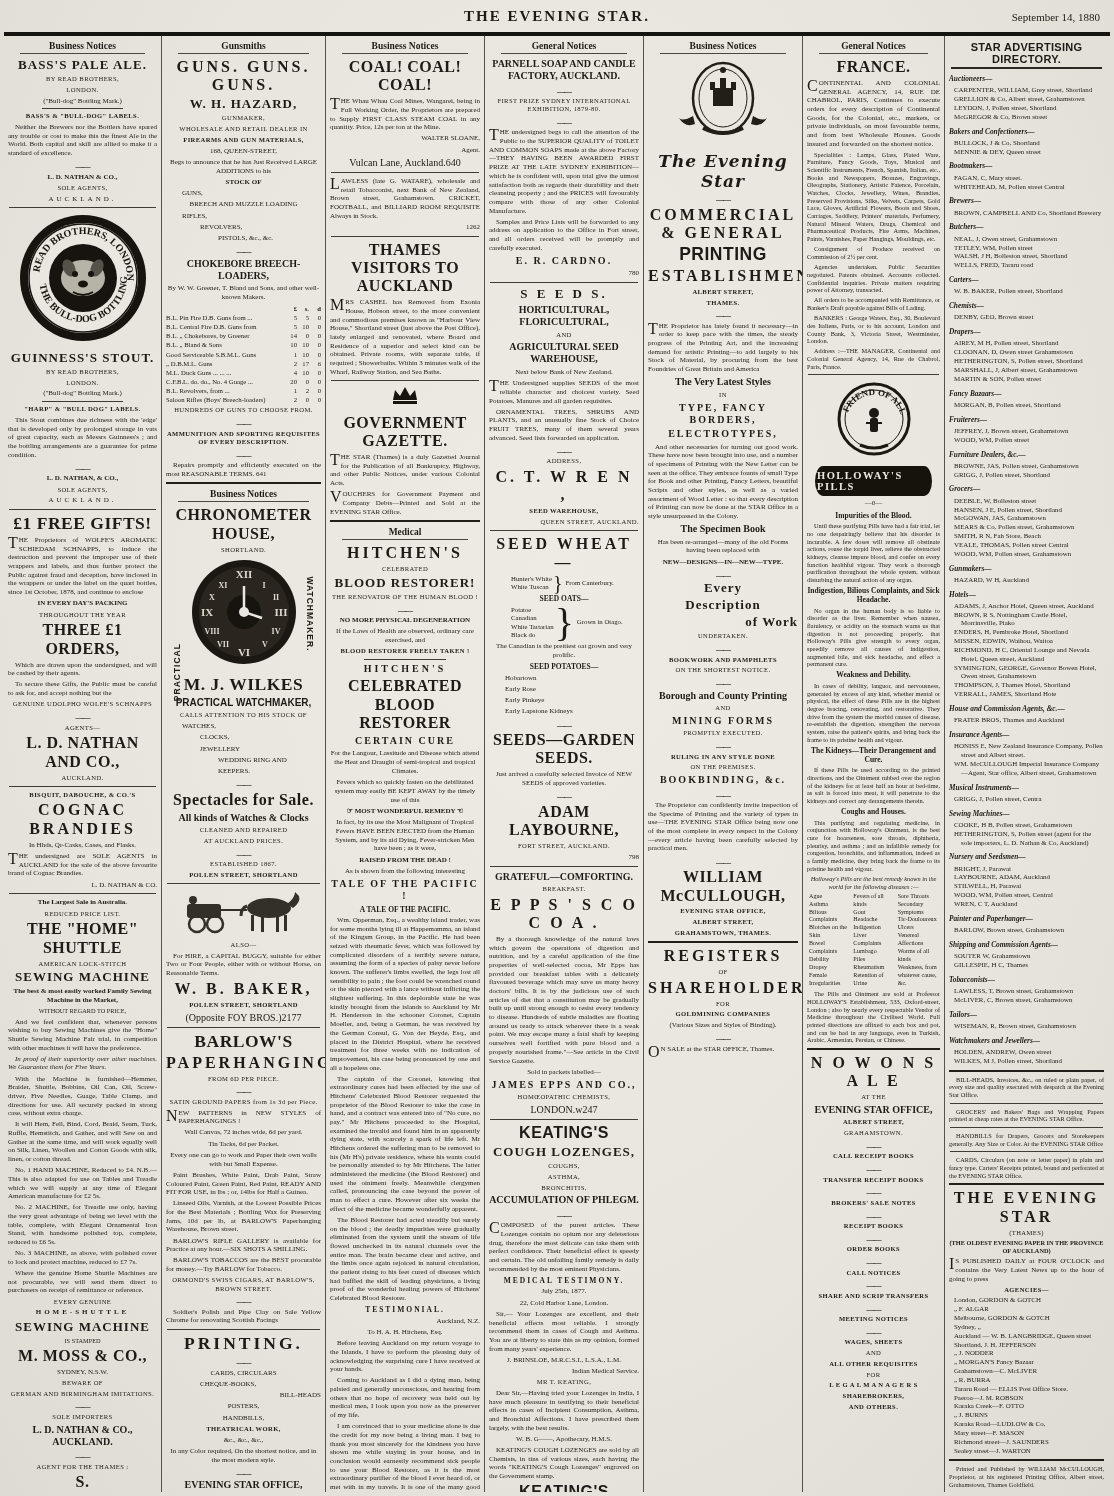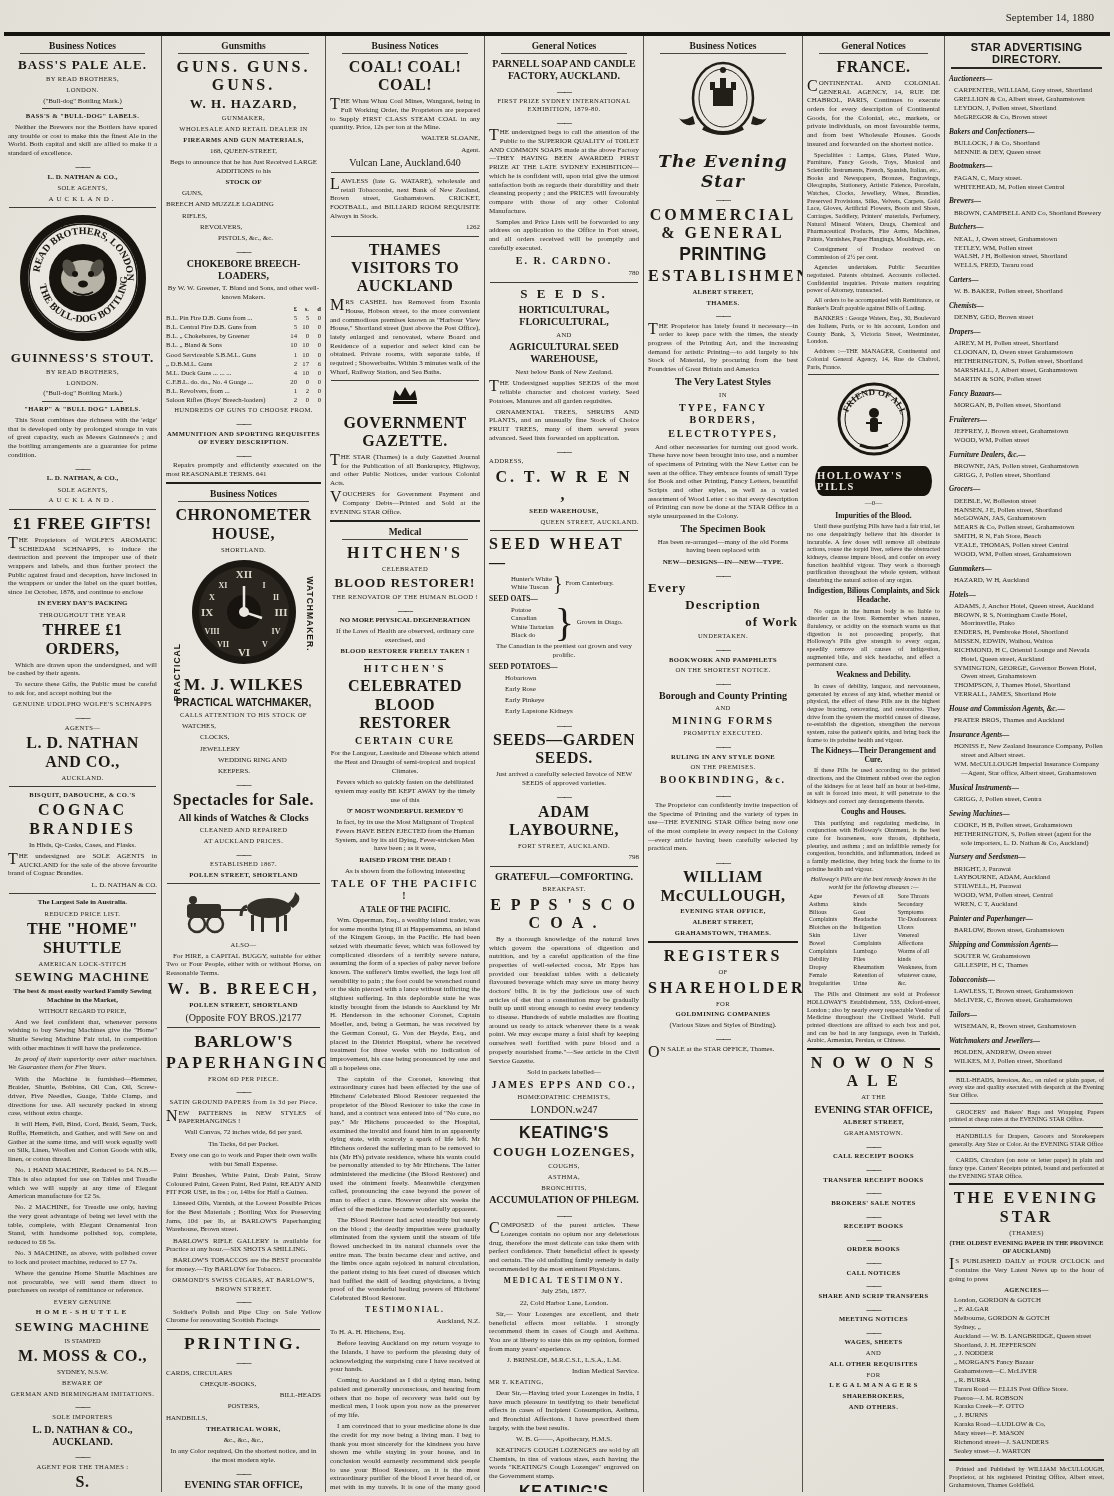--- a/index.html
+++ b/index.html
@@ -2,21 +2,21 @@
 <html><head>
 <meta charset="utf-8">
 <style>
   html,body{margin:0;padding:0;background:#9b978e;}
   .page{position:relative;width:1114px;height:1496px;margin:0 auto;background:#e9e7e0;
     color:#1d1b17;font-family:"Liberation Serif",serif;overflow:hidden;
     background-image:radial-gradient(ellipse at 50% 40%, #edebe4 0%, #e7e5dd 60%, #dedbd2 100%);}
   .masthead{position:relative;height:30px;}
   .mast-title{position:absolute;left:0;right:0;top:8px;text-align:center;font-weight:bold;
     font-size:15px;letter-spacing:2px;}
-  .mast-date{position:absolute;right:20px;top:11px;font-size:11px;}
+  .mast-date{position:absolute;right:14px;top:11px;font-size:11px;}
   .mastrule{border-top:4px solid #16140f;margin:2px 4px 0;}
   .cols{display:flex;align-items:stretch;margin:0 4px;height:1456px;overflow:hidden;}
   .col{box-sizing:border-box;border-left:1px solid #55524a;padding:1px 4px 0;overflow:hidden;}
   .col:first-child{border-left:none;}
   .c0{width:157px}.c1{width:164px}.c2{width:159px}.c3{width:159px}.c4{width:159px}.c5{width:142px}.c6{width:164px}
   .col-head{text-align:center;font-weight:bold;font-size:9.5px;margin:2px 12px 4px;
     padding:2px 0 2px;border-bottom:1px solid #4a473f;}
   .col-head.big{font-size:11px;font-family:"Liberation Sans",sans-serif;letter-spacing:.3px;
     border-bottom:2px solid #2a2822;margin:2px 2px 5px;}
   .blk{margin:2.5px 0;}
@@ -29,21 +29,21 @@
   .it{font-style:italic;}
   .sc{font-size:6.6px;letter-spacing:.4px;}
   .tiny{font-size:6.3px;line-height:1.22;}
   .h1{font-size:13px;font-weight:bold;text-align:center;line-height:1.12;letter-spacing:1px;}
   .h1b{font-size:17.5px;letter-spacing:.5px;}
   .h2{font-size:16px;font-weight:bold;text-align:center;line-height:1.15;letter-spacing:.5px;}
   .h3{font-size:10px;font-weight:bold;text-align:center;line-height:1.2;}
   .h4{font-size:7.5px;font-weight:bold;text-align:center;line-height:1.2;}
   .sp{letter-spacing:3px;}
   .ls{letter-spacing:2px;}
-  .al{text-align:left;}.ar{text-align:right;}
+  .al{text-align:center;}.ar{text-align:right;}
   .pl1{padding-left:16px;text-align:left;}.pl2{padding-left:34px;text-align:left;}.pl3{padding-left:52px;text-align:left;}
   .r{text-align:center;line-height:5px;margin:3.5px 0;}
   .r::after{content:"——";font-size:8px;font-weight:bold;letter-spacing:-1px;}
   .hr{border-top:1px solid #3f3c34;margin:4px 1px;}
   .hrs{border-top:1px solid #3f3c34;margin:3px 34px;}
   .hrb{border-top:2.5px solid #211f19;margin:4px 0;}
   .sect{text-align:center;font-weight:bold;font-size:9.5px;margin:3px 12px 4px;padding:1px 0 2px;
     border-bottom:1px solid #4a473f;}
   .dark{background:#16130d;color:#ece9de;text-align:left;font-weight:bold;font-size:10.5px;
     padding:4px 2px;letter-spacing:1.5px;margin:3px 8px;border-radius:8px/50%;}
@@ -67,20 +67,21 @@
     font-size:8.5px;font-weight:bold;font-family:"Liberation Sans",sans-serif;letter-spacing:1px;}
   .dirc{font-size:7.3px;font-style:italic;font-weight:bold;margin-top:6px;line-height:1.2;}
   .diri{font-size:6.9px;padding-left:12px;text-indent:-7px;line-height:1.28;margin:0;}
   .sans{font-family:"Liberation Sans",sans-serif;}
 </style>
 </head>
 <body>
 
 <div class="page">
   <header class="masthead">
+    <div class="mast-title">THE EVENING STAR.</div>
     <div class="mast-date">September 14, 1880</div>
   </header>
   <div class="mastrule"></div>
   <div class="cols">
     <div class="col c0">
       <div class="col-head">Business Notices</div>
       <div class="colbody">
           <div class="blk h1">BASS'S PALE ALE.</div>
           <div class="blk c sc">BY READ BROTHERS,</div>
           <div class="blk c sc">LONDON.</div>
@@ -320,21 +321,21 @@
    <ellipse cx="88" cy="20" rx="22" ry="10" fill="#33302a"></ellipse>
    <path d="M106 16 q8 -6 8 -12 l4 4 q2 6 -6 12 z" fill="#33302a"></path>
    <rect x="70" y="27" width="3" height="16" fill="#33302a"></rect>
               <rect x="80" y="28" width="3" height="16" fill="#33302a"></rect>
    <rect x="95" y="28" width="3" height="16" fill="#33302a"></rect>
               <rect x="103" y="27" width="3" height="16" fill="#33302a"></rect>
    <path d="M66 18 q-6 2 -6 10" stroke="#33302a" stroke-width="3" fill="none"></path>
             </svg></div>
           <div class="blk c sc">ALSO—</div>
           <div class="blk p">For HIRE, a CAPITAL BUGGY, suitable for either Two or Four People, either with or without Horse, on Reasonable Terms.</div>
-          <div class="blk h2 sp">W. B. BREECH,</div>
+          <div class="blk h2 sp">W. B. BAKER,</div>
           <div class="blk c cb sc">POLLEN STREET, SHORTLAND</div>
           <div class="blk lr">
             <span>(Opposite FOY BROS.)</span>
             <span>2177</span>
           </div>
           <div class="blk hr"></div>
           <div class="blk h1 h1b">BARLOW'S</div>
           <div class="blk h2 sp">PAPERHANGINGS!!</div>
           <div class="blk c sc">FROM 6D PER PIECE.</div>
           <div class="blk r"></div>

